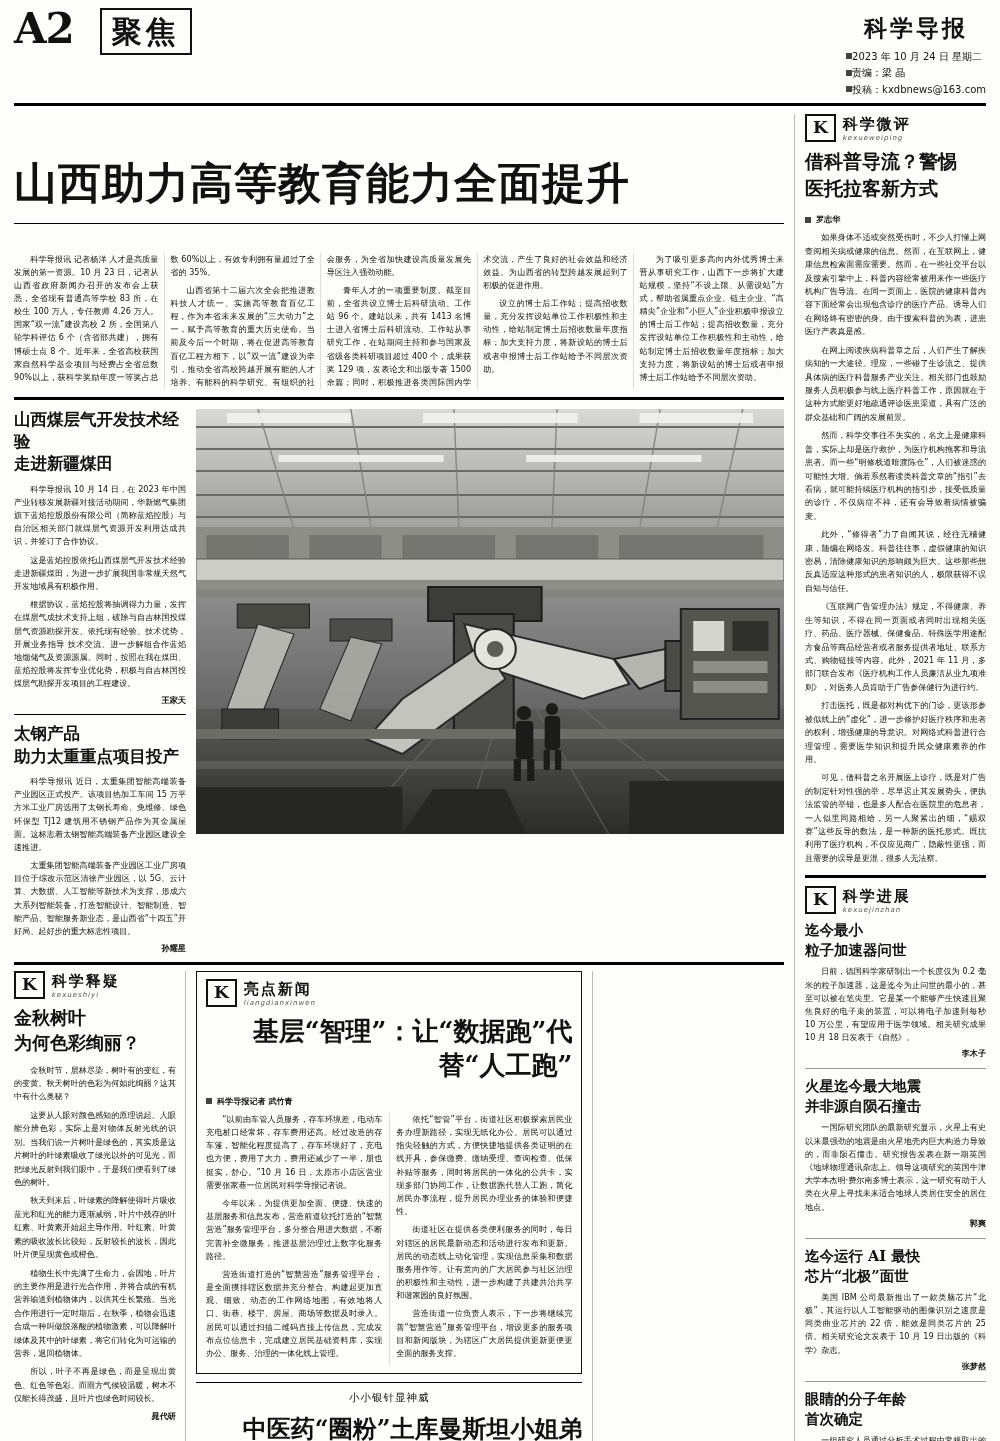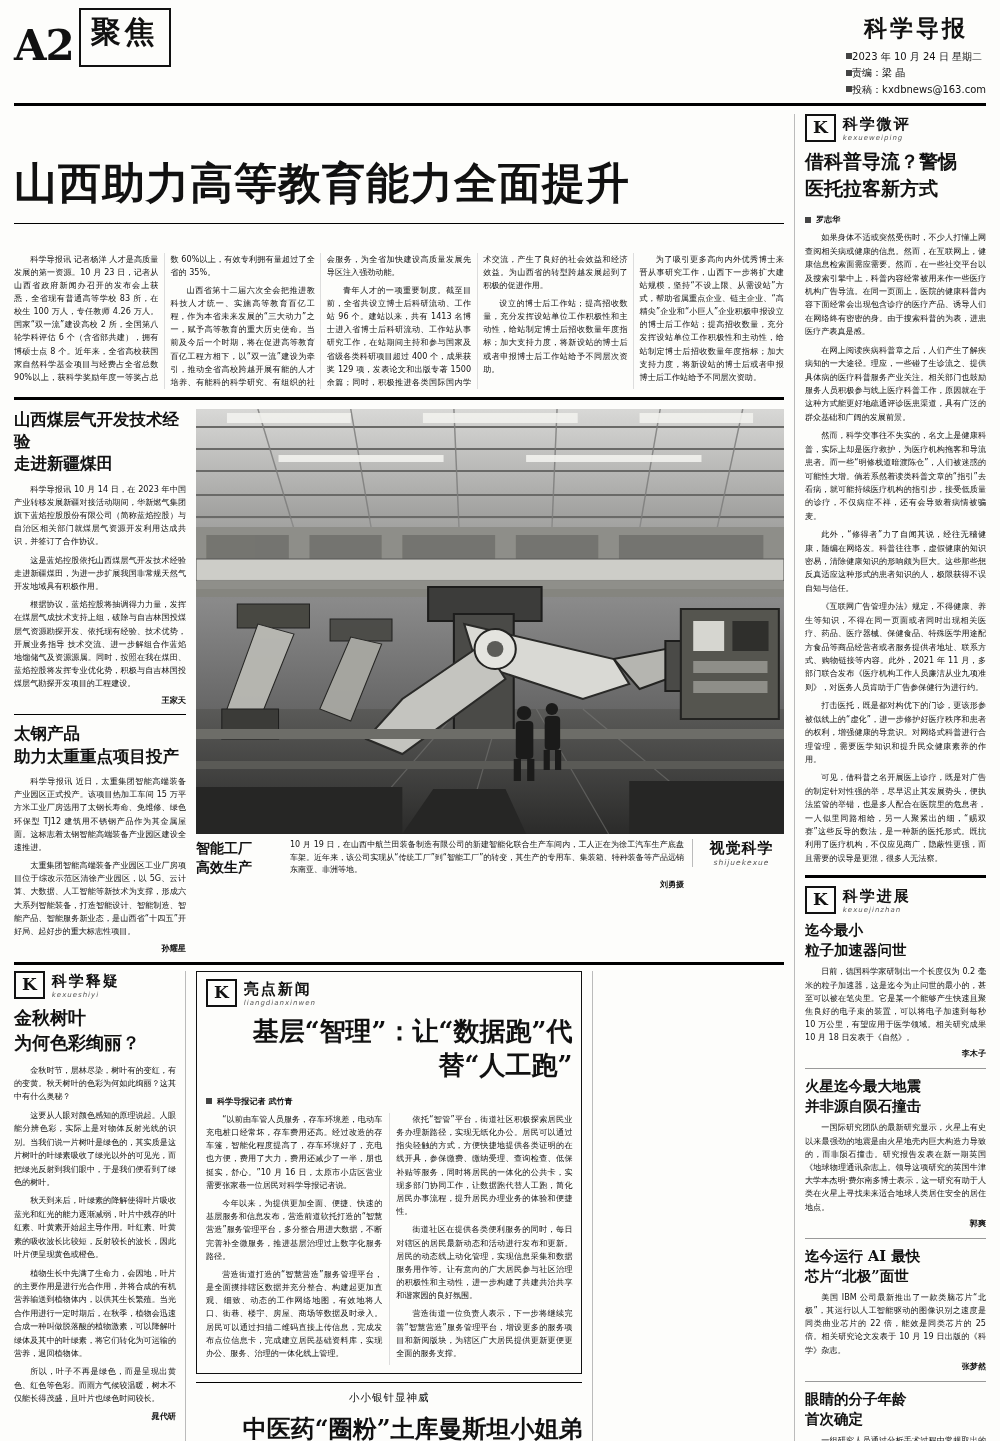--- a/index.html
+++ b/index.html
@@ -9,23 +9,23 @@
     background:#fdfdfb;
     font-family:"DejaVu Sans","Liberation Sans",sans-serif;
     color:#111;
     position:relative;
     overflow:hidden;
   }
   .page { width:1000px; height:1441px; padding:8px 14px 6px 14px; position:relative; }
 
   
   .masthead { display:flex; align-items:flex-start; justify-content:space-between; border-bottom:3px solid #000; padding-bottom:6px; }
-  .mh-left { display:flex; align-items:flex-end; gap:5px; }
+  .mh-left { display:flex; align-items:flex-start; gap:26px; }
   .pagenum { font-size:42px; font-weight:bold; font-family:"DejaVu Serif","Liberation Serif",serif; letter-spacing:-1px; line-height:1; }
-  .section-badge { border:2px solid #111; padding:2px 10px 12px 10px; font-family:"DejaVu Serif","Liberation Serif",serif; font-size:30px; font-weight:bold; letter-spacing:4px; position:relative; }
+  .section-badge { border:2px solid #111; padding:2px 10px 0 10px; font-family:"DejaVu Serif","Liberation Serif",serif; font-size:30px; font-weight:bold; letter-spacing:4px; position:relative; }
   .mh-right { text-align:left; font-size:10px; line-height:1.55; padding-top:2px; }
   .paper-logo { font-family:"DejaVu Serif","Liberation Serif",serif; font-size:23px; font-weight:bold; letter-spacing:3px; text-align:center; margin-bottom:3px; }
   .mh-meta { display:flex; flex-direction:column; gap:1px; }
   .mh-meta .row { display:flex; gap:0; align-items:center; }
   .sq { display:inline-block; width:6px; height:6px; background:#444; }
 
   
   .lead-head { font-family:"DejaVu Serif","Liberation Serif",serif; font-size:43px; font-weight:bold; letter-spacing:1px; padding:12px 0 10px 0; border-bottom:1px solid #000; }
 
   
@@ -256,32 +256,20 @@
                 <g fill="#262625">
                   <rect x="0" y="378" width="200" height="47"></rect>
                   <path d="M200 425 L230 380 L300 380 L320 425 Z"></path>
                   <rect x="420" y="372" width="150" height="53"></rect>
                 </g>
 
                 <rect x="0" y="110" width="570" height="60" fill="#ffffff" opacity="0.08"></rect>
               </svg>
             </div>
 
-            <div class="cap-row">
-              <div class="cap-title" style="white-space:pre-line">智能工厂
-高效生产</div>
-              <div style="flex:1">
-                <div class="cap-text">10 月 19 日，在山西中航兰田装备制造有限公司的新建智能化联合生产车间内，工人正在为徐工汽车生产底盘车架。近年来，该公司实现从“传统工厂”到“智能工厂”的转变，其生产的专用车、集装箱、特种装备等产品远销东南亚、非洲等地。</div>
-                <div class="cap-credit">刘勇摄</div>
-              </div>
-              <div class="vis-logo">
-                <div class="cn">视觉科学</div>
-                <div class="py">shijuekexue</div>
-              </div>
-            </div>
           </div>
         </div>
       </div>
 
       <div class="hr-dbl"></div>
 
       <div class="bot-wrap">
         <div class="bot-l">
           <div class="col-logo">
             <div class="k">K</div>

